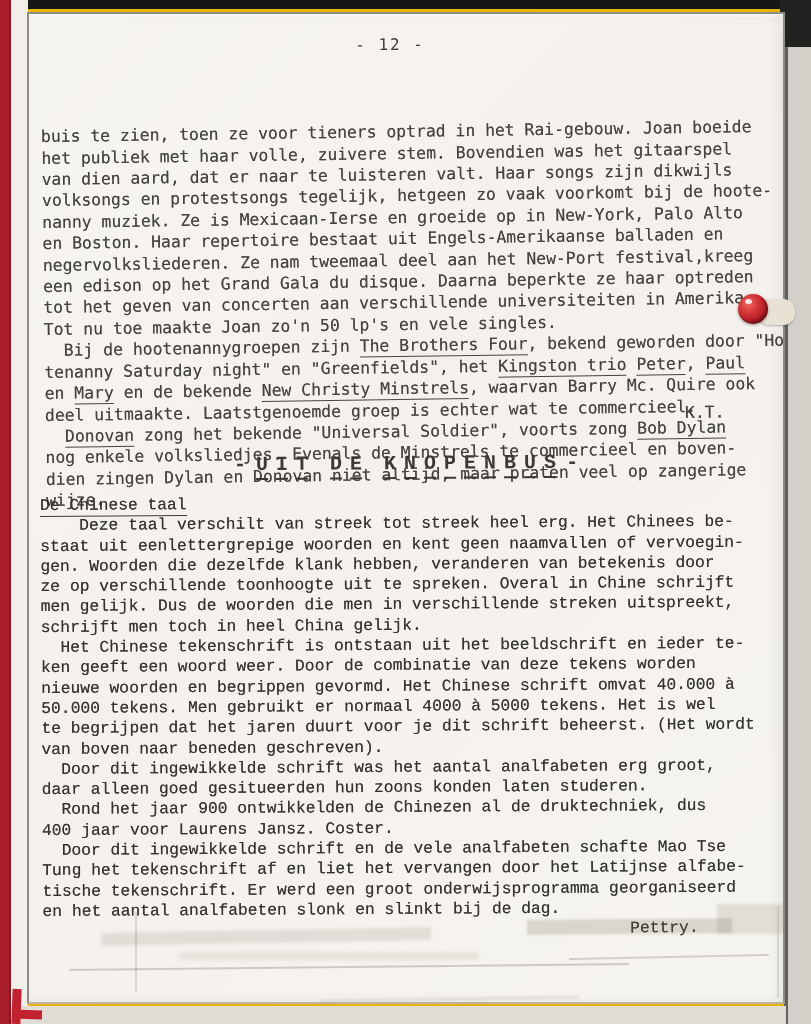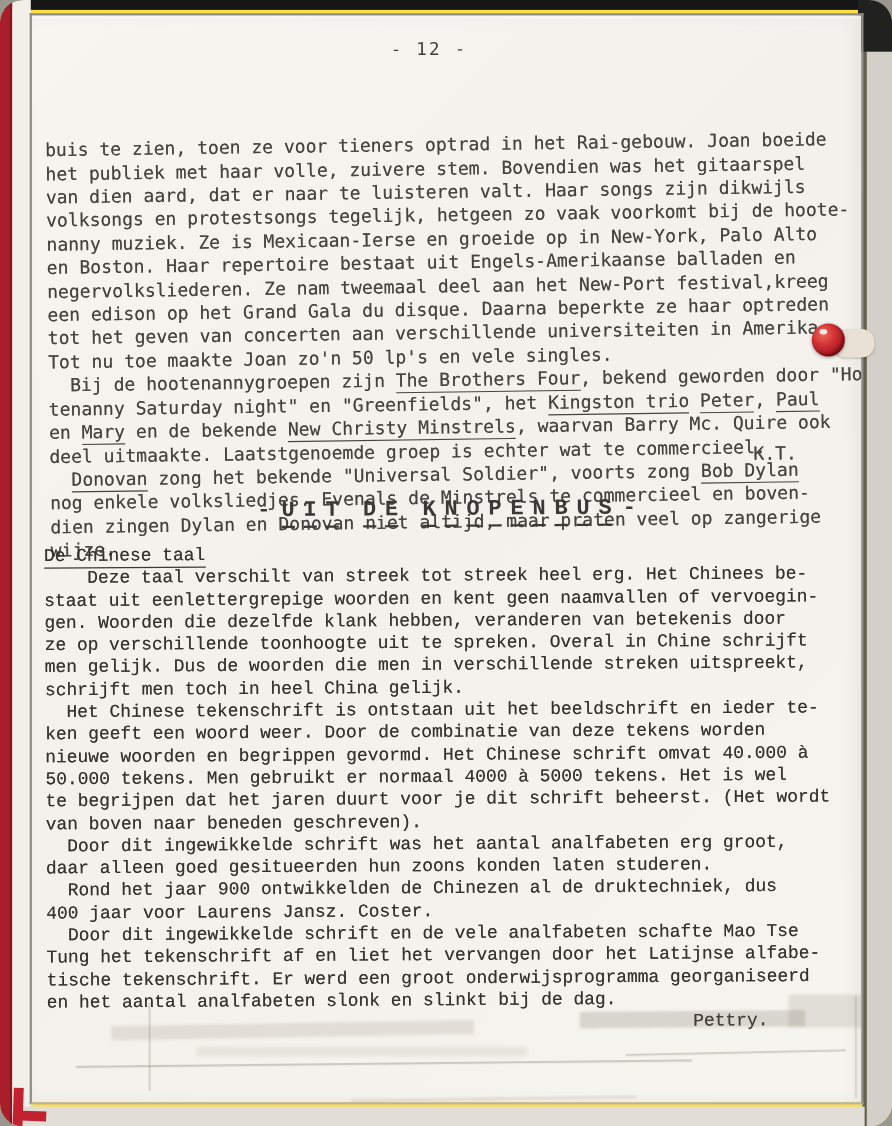--- a/index.html
+++ b/index.html
@@ -1,20 +1,19 @@
 <!DOCTYPE html>
 <html><head>
 <meta charset="utf-8">
 <style>
   html,body{margin:0;padding:0;background:#9a978f;}
   .scan{
     position:relative;width:811px;height:1024px;overflow:hidden;
-    background:#fde047;
+    background:#eab308;
     font-family:"DejaVu Sans Mono",monospace;
-    border-radius:21px;
   }
   
   .band-top{position:absolute;left:0;top:0;width:811px;height:9px;background:#161616;}
   .corner-tr{position:absolute;left:780px;top:0;width:31px;height:47px;background:#21211f;}
   .red-stripe{position:absolute;left:0;top:0;width:11px;height:1024px;background:#a81e2b;box-shadow:inset -2px 0 0 #8c1422;}
   .margin-strip{position:absolute;left:11px;top:0;width:17px;height:1024px;background:#f2efe8;}
   .right-strip{position:absolute;left:788px;top:0;width:23px;height:1024px;background:#d3d0ca;}
   .right-line{position:absolute;left:784px;top:9px;width:4px;height:1015px;background:#62605b;}
   .bottom-strip{position:absolute;left:11px;top:1006px;width:775px;height:18px;background:#e0ddd6;}
   .corner-mark-v{position:absolute;left:12px;top:989px;width:9px;height:35px;background:#c22130;transform:rotate(2deg);}

